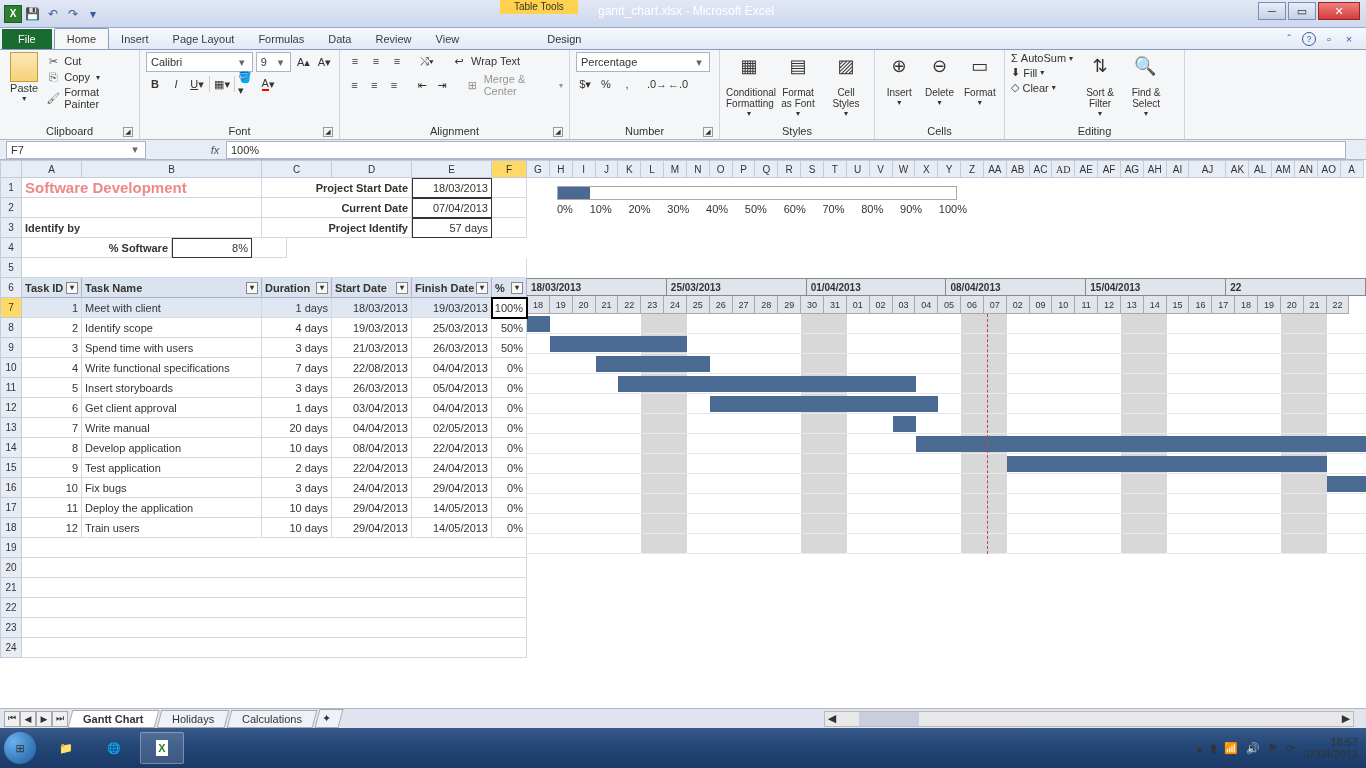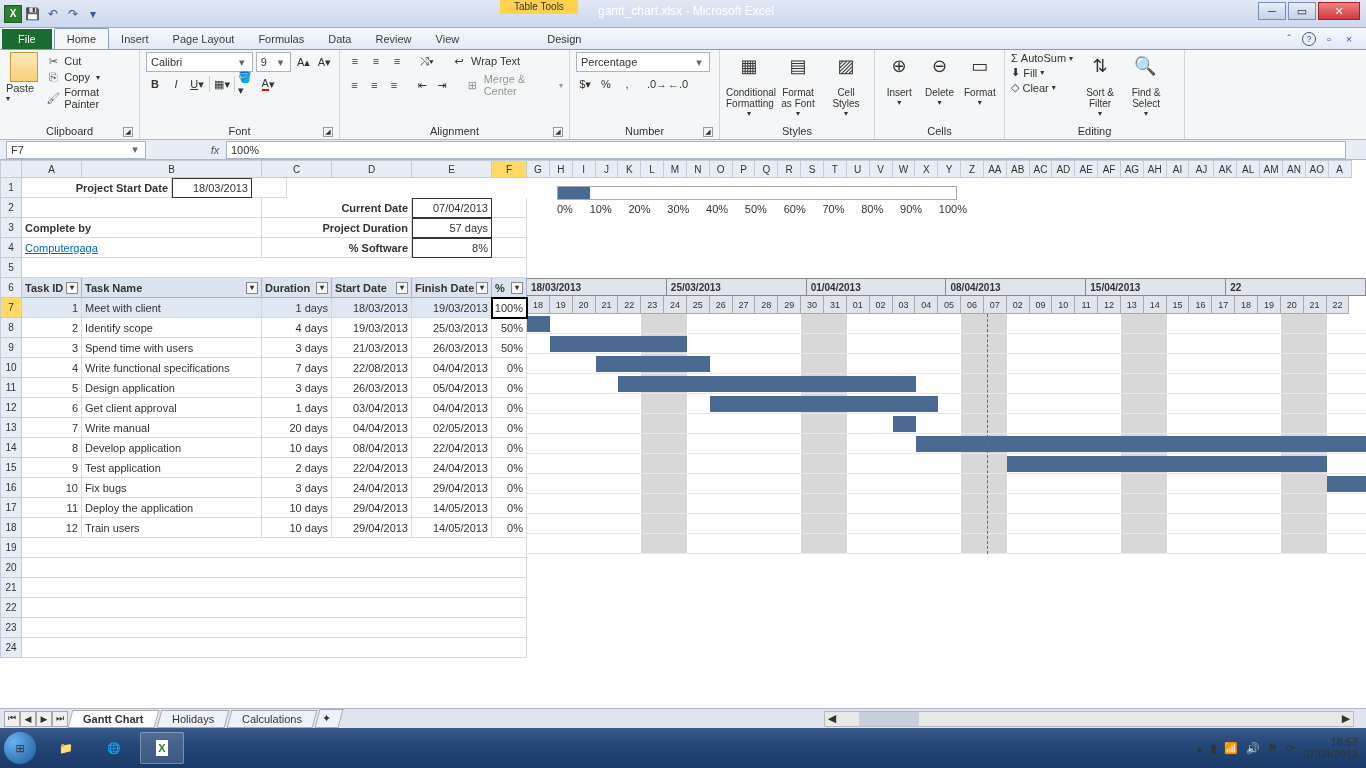--- a/index.html
+++ b/index.html
@@ -18,21 +18,21 @@
 .rtab.file{background:#1a6b31;color:#fff;padding:4px 16px;margin-right:2px;}
 .rtab.active{background:#f5f6f7;border:1px solid #8a9cc2;border-bottom:none;border-radius:2px 2px 0 0;}
 .rtab.ctx{color:#333;}
 .rtab-right{position:absolute;right:10px;top:32px;display:flex;gap:6px;align-items:center;}
 .rtab-right span{width:14px;height:14px;display:flex;align-items:center;justify-content:center;color:#3b5998;}
 .ribbon{height:90px;background:#f5f6f7;border-bottom:1px solid #b0b8c8;display:flex;}
 .rgroup{border-right:1px solid #d0d6e0;padding:2px 6px 0 6px;display:flex;flex-direction:column;justify-content:space-between;}
 .rgroup .lbl{text-align:center;font-size:10px;color:#666;padding:2px 0;position:relative;}
 .rgroup .lbl .dlg{position:absolute;right:0;bottom:2px;width:10px;height:10px;border:1px solid #999;font-size:7px;display:flex;align-items:center;justify-content:center;}
 .clip{display:flex;gap:4px;height:64px;}
-.clip .paste{width:38px;text-align:left;}
+.clip .paste{width:38px;text-align:center;}
 .clip .paste .pic{width:28px;height:30px;margin:0 auto;background:linear-gradient(#fce9b8,#f7d07a);border:1px solid #c79a3a;}
 .clip .side{display:flex;flex-direction:column;gap:2px;padding-top:2px;}
 .clip .side div{display:flex;align-items:center;gap:4px;font-size:11px;}
 .sic{width:14px;height:14px;display:inline-flex;align-items:center;justify-content:center;font-size:11px;color:#555;}
 .fontgrp{width:200px;}
 .fontrow{display:flex;gap:3px;align-items:center;margin-bottom:3px;}
 .combo{height:20px;border:1px solid #aab4c8;background:#fff;display:flex;align-items:center;padding:0 4px;font-size:11px;}
 .combo.font{width:108px;}
 .combo.size{width:36px;}
 .dd{width:12px;text-align:center;color:#666;}
@@ -374,27 +374,27 @@
         <div class="ch" style="width: 22.857px;">T</div>
         <div class="ch" style="width: 22.857px;">U</div>
         <div class="ch" style="width: 22.857px;">V</div>
         <div class="ch" style="width: 22.857px;">W</div>
         <div class="ch" style="width: 22.857px;">X</div>
         <div class="ch" style="width: 22.857px;">Y</div>
         <div class="ch" style="width: 22.857px;">Z</div>
         <div class="ch" style="width: 22.857px;">AA</div>
         <div class="ch" style="width: 22.857px;">AB</div>
         <div class="ch" style="width: 22.857px;">AC</div>
-        <div class="ch" style="width: 22.857px;">AD</div>
+        <div class="ch" style="width: 22.857px; font-family: Liberation Serif, serif;">AD</div>
         <div class="ch" style="width: 22.857px;">AE</div>
         <div class="ch" style="width: 22.857px;">AF</div>
         <div class="ch" style="width: 22.857px;">AG</div>
         <div class="ch" style="width: 22.857px;">AH</div>
         <div class="ch" style="width: 22.857px;">AI</div>
-        <div class="ch" style="width: 25px;">AJ</div>
+        <div class="ch" style="width: 37px;">AJ</div>
         <div class="ch" style="width: 22.857px;">AK</div>
         <div class="ch" style="width: 22.857px;">AL</div>
         <div class="ch" style="width: 22.857px;">AM</div>
         <div class="ch" style="width: 22.857px;">AN</div>
         <div class="ch" style="width: 22.857px;">AO</div>
         <div class="ch" style="width: 22.857px;">A</div>
       </div>
   </div>
   <div class="rowhdrs" id="row-headers">
       <div class="rh">1</div>
@@ -419,38 +419,38 @@
       <div class="rh">20</div>
       <div class="rh">21</div>
       <div class="rh">22</div>
       <div class="rh">23</div>
       <div class="rh">24</div>
     </div>
 
   <div class="cells" id="cells-area">
 
     <div class="row">
+        <div class="cell proj-title" style="width:240px">Software Development</div>
         <div class="cell bold r" style="width:150px">Project Start Date</div>
         <div class="cell r boxed" style="width:80px">18/03/2013</div>
         <div class="cell" style="width:35px"></div>
       </div>
     <div class="row">
         <div class="cell" style="width:240px"></div>
         <div class="cell bold r" style="width:150px">Current Date</div>
         <div class="cell r boxed" style="width:80px">07/04/2013</div>
         <div class="cell" style="width:35px"></div>
       </div>
     <div class="row">
-        <div class="cell bold" style="width:240px">Complete by</div>
-        <div class="cell bold r" style="width:150px">Project Duration</div>
+        <div class="cell bold" style="width:240px">Identify by</div>
+        <div class="cell bold r" style="width:150px">Project Identify</div>
         <div class="cell r boxed" style="width:80px">57 days</div>
         <div class="cell" style="width:35px"></div>
       </div>
     <div class="row">
-        <div class="cell link" style="width:240px">Computergaga</div>
         <div class="cell bold r" style="width:150px">% Software</div>
         <div class="cell r boxed" style="width:80px">8%</div>
         <div class="cell" style="width:35px"></div>
       </div>
     <div class="row">
         <div class="cell" style="width:505px"></div>
       </div>
 
     <div class="row thead">
       <div class="cell" style="width:60px">
@@ -507,21 +507,21 @@
         <div class="row data">
           <div class="cell r" style="width:60px">4</div>
   <div class="cell" style="width:180px">Write functional specifications</div>
   <div class="cell r" style="width:70px">7 days</div>
   <div class="cell r" style="width:80px">22/08/2013</div>
   <div class="cell r" style="width:80px">04/04/2013</div>
   <div class="cell r" style="width:35px">0%</div>
         </div>
         <div class="row data">
           <div class="cell r" style="width:60px">5</div>
-  <div class="cell" style="width:180px">Design application</div>
+  <div class="cell" style="width:180px">Insert storyboards</div>
   <div class="cell r" style="width:70px">3 days</div>
   <div class="cell r" style="width:80px">26/03/2013</div>
   <div class="cell r" style="width:80px">05/04/2013</div>
   <div class="cell r" style="width:35px">0%</div>
         </div>
         <div class="row data">
           <div class="cell r" style="width:60px">6</div>
   <div class="cell" style="width:180px">Get client approval</div>
   <div class="cell r" style="width:70px">1 days</div>
   <div class="cell r" style="width:80px">03/04/2013</div>

